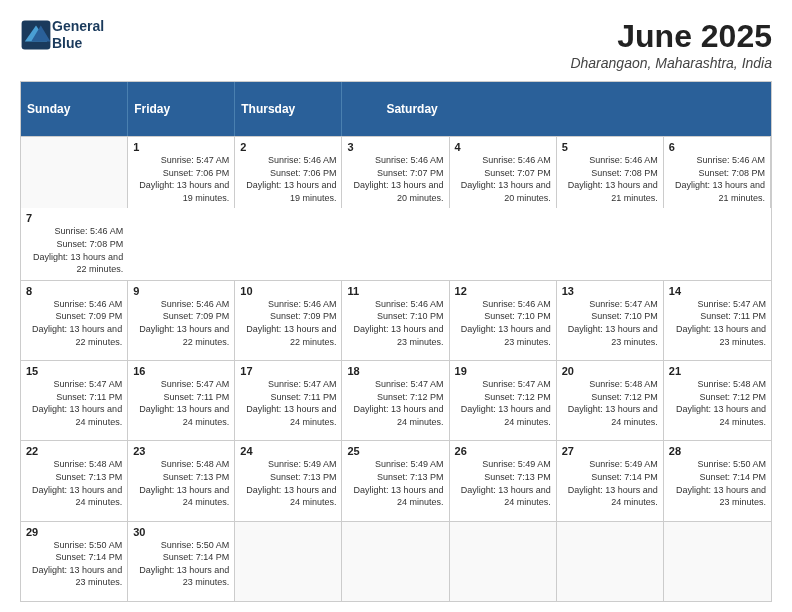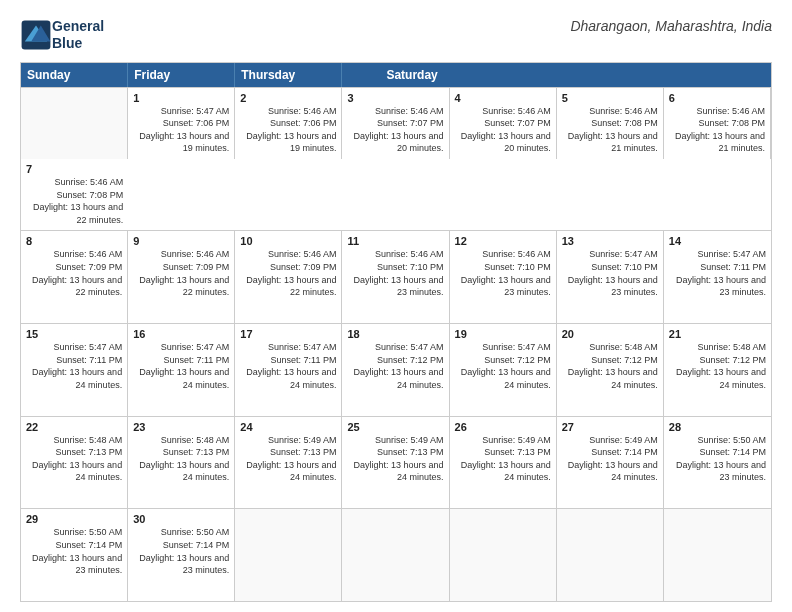--- a/index.html
+++ b/index.html
@@ -58,21 +58,21 @@
     }
     .cal-header-row {
       display: grid;
       grid-template-columns: repeat(7, 1fr);
       background: #2a6099;
     }
     .cal-header-cell {
       color: #fff;
       font-size: 12px;
       font-weight: bold;
-      padding: 5px 6px;
+      padding: 20px 6px;
       text-align: left;
       border-right: 1px solid #4a80b0;
     }
     .cal-header-cell:last-child { border-right: none; margin-left: 38px; }
     .cal-body {
       flex: 1;
       display: flex;
       flex-direction: column;
     }
     .cal-row {
@@ -116,20 +116,21 @@
         <rect x="2" y="2" width="36" height="36" rx="4" fill="#1a3a5c"></rect>
         <polygon points="20,8 34,28 6,28" fill="#4a9fd4"></polygon>
         <polygon points="26,8 38,28 14,28" fill="#2a6099"></polygon>
       </svg>
       <div class="logo-text">
         <div>General</div>
         <div>Blue</div>
       </div>
     </div>
     <div class="title-block">
+      <div class="main-title">June 2025</div>
       <div class="subtitle">Dharangaon, Maharashtra, India</div>
     </div>
   </div>
 
   <div class="calendar">
     <div class="cal-header-row" id="cal-headers">
         <div class="cal-header-cell">Sunday</div>
         <div class="cal-header-cell">Friday</div>
         <div class="cal-header-cell">Thursday</div>
         <div class="cal-header-cell">Saturday</div>

